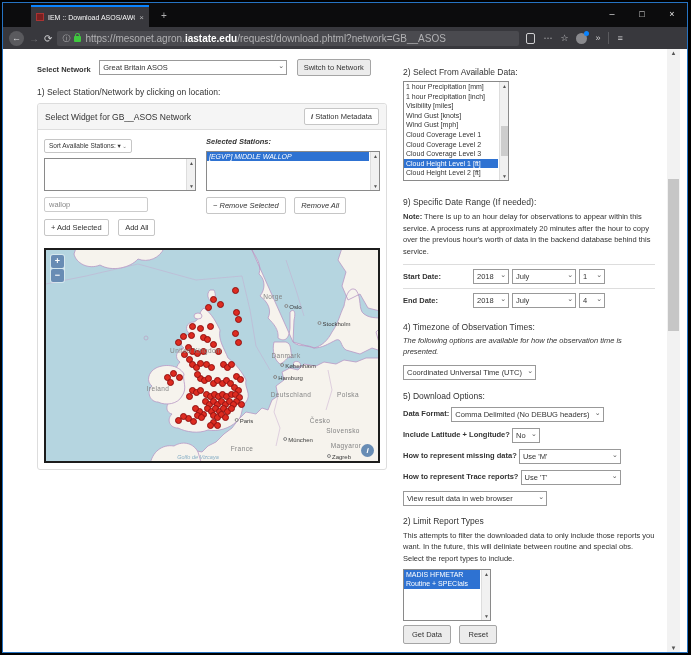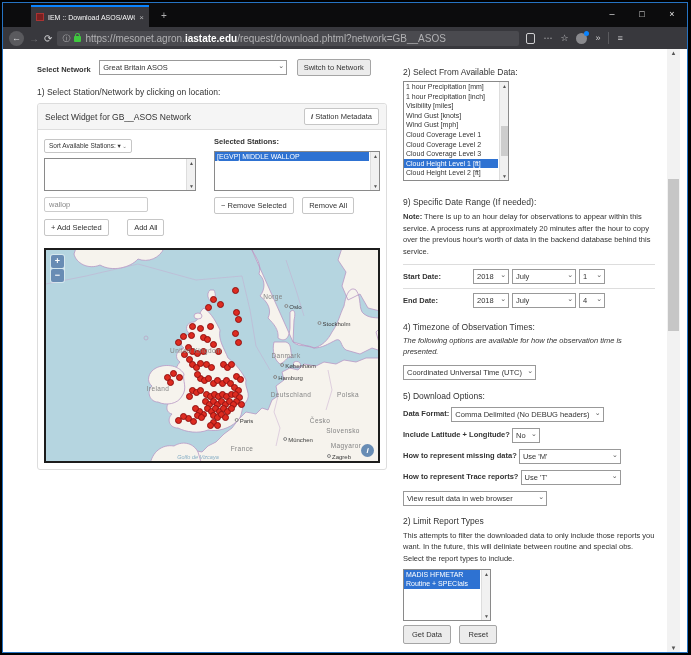--- a/index.html
+++ b/index.html
@@ -65,21 +65,21 @@
   .lb-scroll .arr { position:absolute; left:0; width:9px; text-align:center; font-size:5px; color:#555; }
   .lb-scroll .thumb { position:absolute; left:1px; width:7px; background:#cdcdcd; }
 
   
   .panel { margin-top:6px; border:1px solid #ddd; border-radius:3px; }
   .panel-heading { background:#f5f5f5; border-bottom:1px solid #ddd; border-radius:3px 3px 0 0; padding:4px 7px; display:flex; align-items:center; justify-content:space-between; }
   .panel-title { font-size:8.5px; }
   .panel-body { padding:6px; }
   .pick-row { display:flex; }
   .pick-left { width:160px; flex:none; }
-  .pick-right { flex:1; margin-left:10px; }
+  .pick-right { flex:1; margin-left:2px;font-style:italic; }
   .sortbtn { font-size:6.5px; padding:2px 4px; }
   .input { display:inline-block; border:1px solid #ccc; border-radius:2px; background:#fff; font-size:7.5px; line-height:11px; padding:1px 4px; color:#888; width:104px; }
 
   
   .map { position:relative; margin-top:12px; width:336px; height:215px; border:2px solid #1c1c1c; background:#b5d5e0; overflow:hidden; }
   .map svg { position:absolute; left:0; top:0; }
   .dot { position:absolute; width:7px; height:7px; border-radius:50%; background:#dd2b20; border:1px solid #911212; }
   .mlabel { position:absolute; transform:translate(-50%,-50%); white-space:nowrap; }
   .mlabel.country { font-size:6.5px; color:#848484; letter-spacing:.4px; }
   .mlabel.city { font-size:6px; color:#3b3b3b; }
@@ -170,21 +170,21 @@
                 <div class="listbox" style="height:33px;margin-top:4px;width:152px">
                   <div class="lb-rows"></div>
                   <div class="lb-scroll">
                     <span class="arr" style="top:1px">▲</span>
                     <span class="arr" style="bottom:1px">▼</span>
                   </div>
                 </div>
                 <input class="input" style="margin-top: 6px;" value="wallop">
                 <div style="margin-top:5px">
                   <span class="btn">+ Add Selected</span>
-                  <span class="btn" style="margin-left:14px">Add All</span>
+                  <span class="btn" style="margin-left:5px">Add All</span>
                 </div>
               </div>
               <div class="pick-right">
                 <div class="txt bold">Selected Stations:</div>
                 <div class="listbox" style="height:40px;margin-top:3px">
                   <div class="lb-rows">
                     <div class="lb-row on">[EGVP] MIDDLE WALLOP</div>
                   </div>
                   <div class="lb-scroll">
                     <span class="arr" style="top:1px">▲</span>

